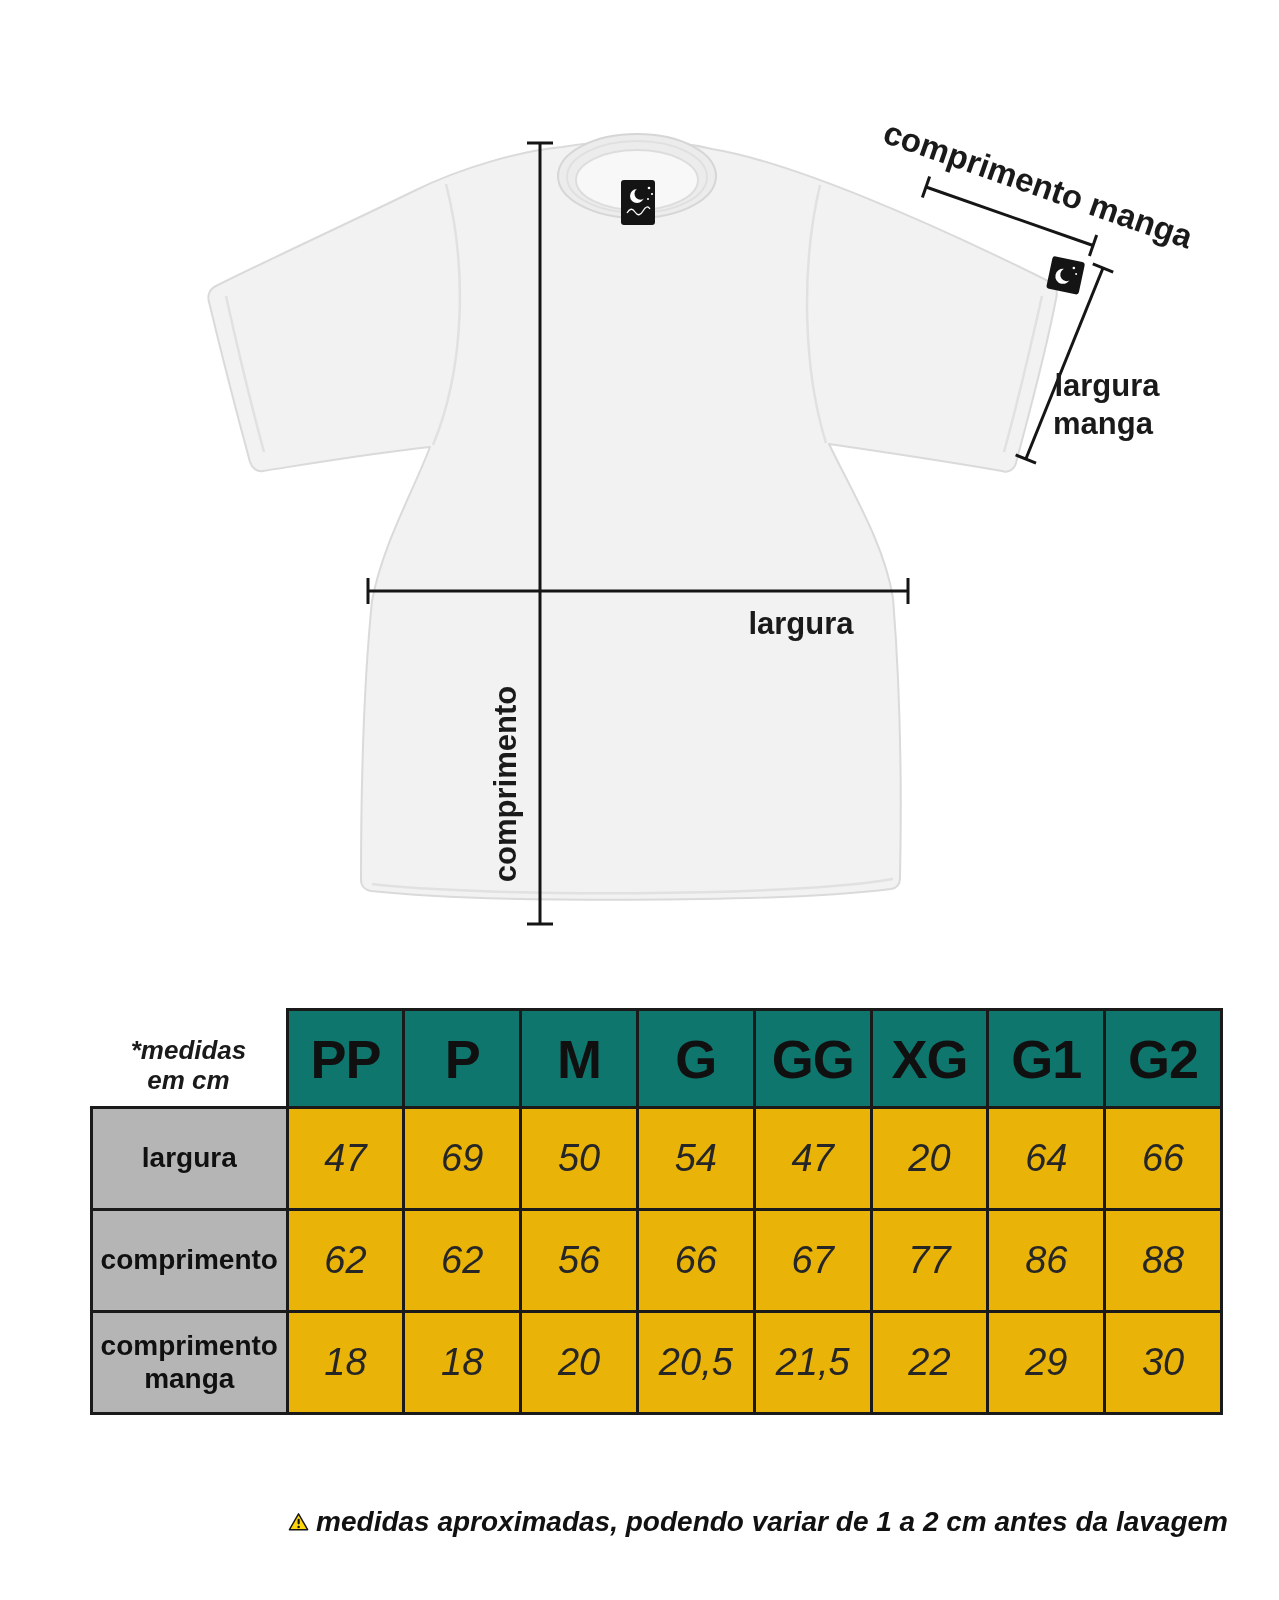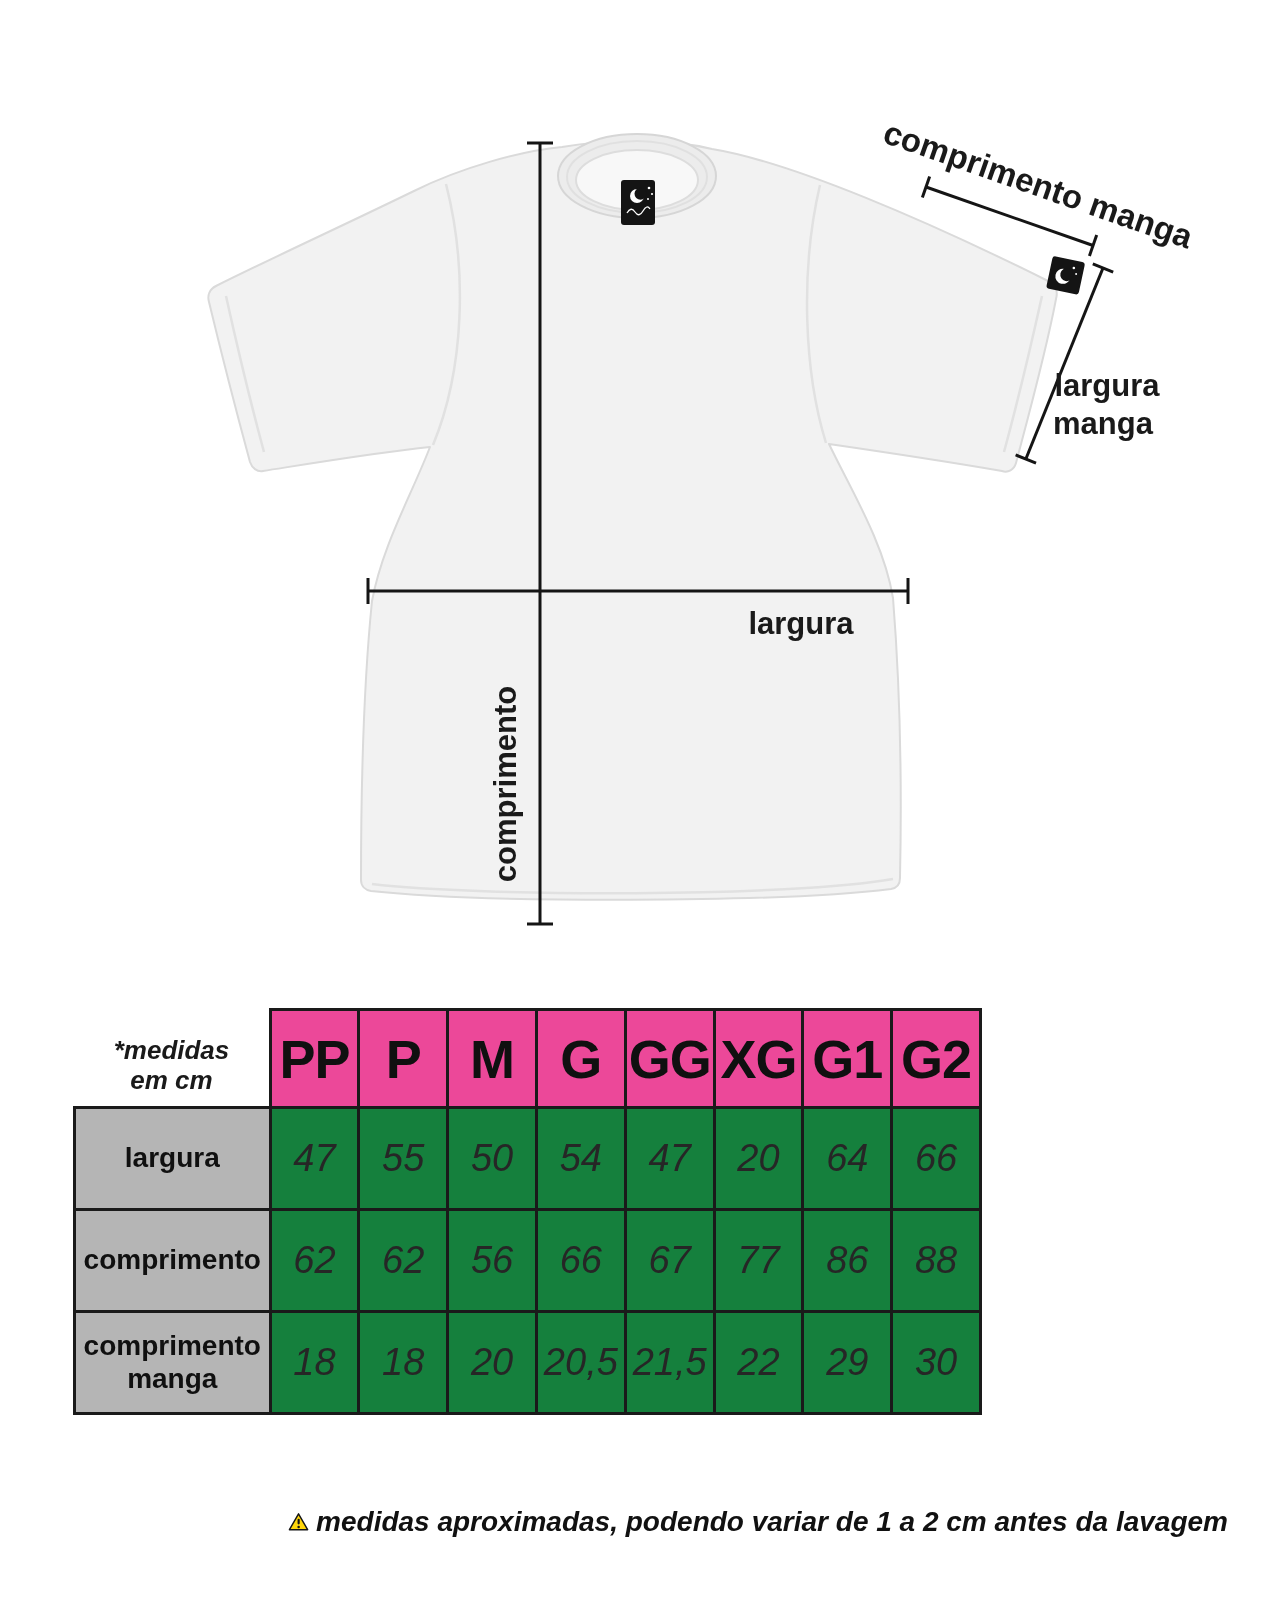--- a/index.html
+++ b/index.html
@@ -5,45 +5,45 @@
   html,body{margin:0;padding:0;}
   body{
     width:1279px;height:1600px;position:relative;background:#ffffff;
     font-family:"Liberation Sans", sans-serif;color:#141414;overflow:hidden;
   }
   .diagram{position:absolute;left:0;top:0;width:1279px;height:960px;}
   .meas-label{font-family:"Liberation Sans",sans-serif;font-weight:bold;fill:#1a1a1a;}
 
   
   .size-table{
-    position:absolute;left:73px;top:1008px;width:909px;
+    position:absolute;left:90px;top:1008px;width:1133px;
     border-collapse:collapse;table-layout:fixed;
   }
   .size-table td{
     border:3px solid #1a1a1a;text-align:center;vertical-align:middle;
     padding:0;overflow:hidden;
   }
   .corner-cell{
     border:none !important;background:#ffffff;
     vertical-align:bottom !important;
   }
   .corner-note{
     font-style:italic;font-weight:bold;font-size:26px;line-height:1.18;
     text-align:center;padding-bottom:10px;color:#1a1a1a;
   }
   .size-hdr{
-    background:#ec4899;height:95px;
+    background:#0f766e;height:95px;
     font-weight:bold;font-size:54px;letter-spacing:-1px;color:#101010;
   }
   .row-label{
     background:#b5b5b5;font-weight:bold;font-size:28px;line-height:1.15;
     color:#101010;padding:0 4px;
   }
   .val-cell{
-    background:#15803d;height:99px;
+    background:#eab308;height:99px;
     font-style:italic;font-weight:normal;font-size:38px;color:#262626;
   }
 
   
   .footnote{
     position:absolute;left:288px;top:1494px;width:940px;height:56px;
     display:flex;align-items:center;gap:7px;
   }
   .footnote-text{
     font-style:italic;font-weight:bold;font-size:28px;color:#111111;
@@ -159,21 +159,21 @@
     <td class="size-hdr">M</td>
     <td class="size-hdr">G</td>
     <td class="size-hdr">GG</td>
     <td class="size-hdr">XG</td>
     <td class="size-hdr">G1</td>
     <td class="size-hdr">G2</td>
   </tr>
   <tr>
     <td class="row-label">largura</td>
     <td class="val-cell">47</td>
-    <td class="val-cell">55</td>
+    <td class="val-cell">69</td>
     <td class="val-cell">50</td>
     <td class="val-cell">54</td>
     <td class="val-cell">47</td>
     <td class="val-cell">20</td>
     <td class="val-cell">64</td>
     <td class="val-cell">66</td>
   </tr>
   <tr>
     <td class="row-label">comprimento</td>
     <td class="val-cell">62</td>

